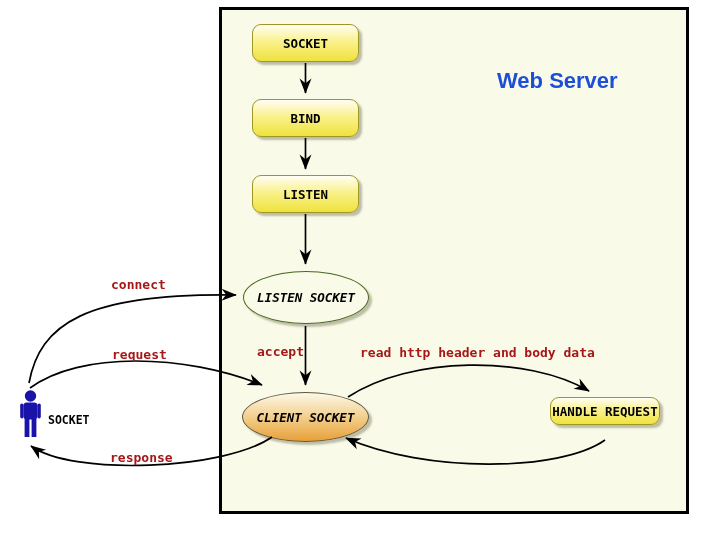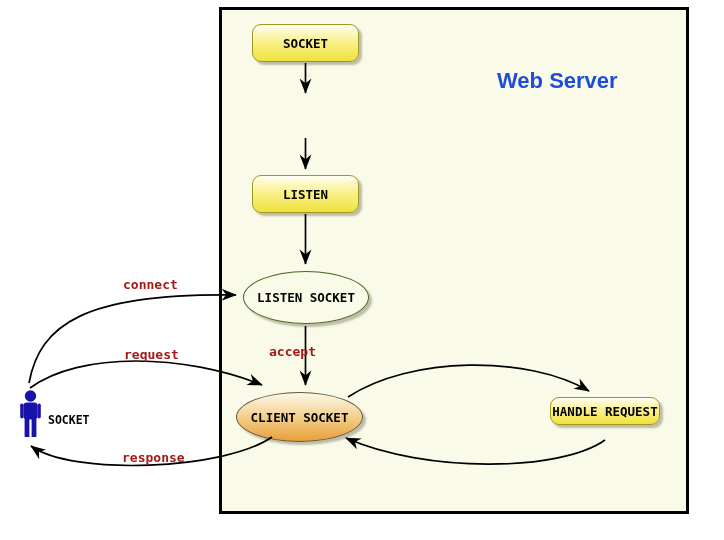--- a/index.html
+++ b/index.html
@@ -23,32 +23,33 @@
     white-space:nowrap; text-align:left;
   }
   .ybox {
     width:107px; height:38px; border:1.5px solid #9d9726; border-radius:9px;
     background:linear-gradient(180deg,#fffef4 0%,#faf18d 45%,#efe23d 100%);
     box-shadow:3px 3px 2px rgba(130,130,105,0.5);
   }
   .ellipse {
     border-radius:50%;
     box-shadow:3px 3px 2px rgba(130,130,105,0.5);
+    font-style:italic;
   }
   .green {
     width:126px; height:53px; border:1.5px solid #47681f;
     background:linear-gradient(180deg,#eefaе8 0%,#ecfae6 2%,#97ea83 45%,#3ed133 100%);
   }
   .orange {
     width:127px; height:50px; border:1.5px solid #60583f;
     background:linear-gradient(180deg,#fdf8e8 0%,#f3cf8d 50%,#e8a038 100%);
   }
   .lbl {
     position:absolute; font:bold 13px "DejaVu Sans Mono", monospace;
-    color:#a61717; white-space:nowrap;margin-left:12px;
+    color:#a61717; white-space:nowrap;
   }
   .client-label {
     position:absolute; left:48px; top:413px;
     font:bold 11.5px "DejaVu Sans Mono", monospace; color:#000; white-space:nowrap;
   }
   .person {
     position:absolute; left:17px; top:390px;
   }
   svg.arrows {
     position:absolute; left:0; top:0; pointer-events:none;
@@ -57,31 +58,34 @@
 </head>
 <body>
 
 <div class="canvas">
 
   <div class="server-box"></div>
 
   <div class="node ybox" style="left:252px; top:24px;">
     <span>SOCKET</span>
   </div>
+  <div class="node ybox" style="left:252px; top:99px;">
+    <span>BIND</span>
+  </div>
   <div class="node ybox" style="left:252px; top:175px;">
     <span>LISTEN</span>
   </div>
   <div class="node ybox" style="left:550px; top:397px; width:110px; height:28px;">
     <span>HANDLE REQUEST</span>
   </div>
 
   <div class="node ellipse green" style="left:243px; top:271px;">
     <span>LISTEN SOCKET</span>
   </div>
-  <div class="node ellipse orange" style="left:236px; top:392px;">
+  <div class="node ellipse orange" style="left:242px; top:392px;">
     <span>CLIENT SOCKET</span>
   </div>
 
   <svg class="person" width="27" height="53" viewBox="0 0 27 53">
     <g fill="#1a13aa">
       <circle cx="13.5" cy="6" r="5.7"></circle>
       <rect x="6.5" y="12.5" width="14" height="17" rx="3.4"></rect>
       <rect x="3.2" y="13.5" width="3.4" height="15" rx="1.7"></rect>
       <rect x="20.4" y="13.5" width="3.4" height="15" rx="1.7"></rect>
       <rect x="7.6" y="28" width="4.8" height="19"></rect>
@@ -108,14 +112,15 @@
       <path d="M605,440 C560,472 425,473 346,438" marker-end="url(#ah)"></path>
     </g>
   </svg>
 
   <div class="title">Web Server</div>
 
   <div class="lbl" style="left:111px; top:277px;">connect</div>
   <div class="lbl" style="left:112px; top:347px;">request</div>
   <div class="lbl" style="left:110px; top:450px;">response</div>
   <div class="lbl" style="left:257px; top:344px;">accept</div>
+  <div class="lbl" style="left:360px; top:345px;">read http header and body data</div>
 
 </div>
 
 </body></html>

